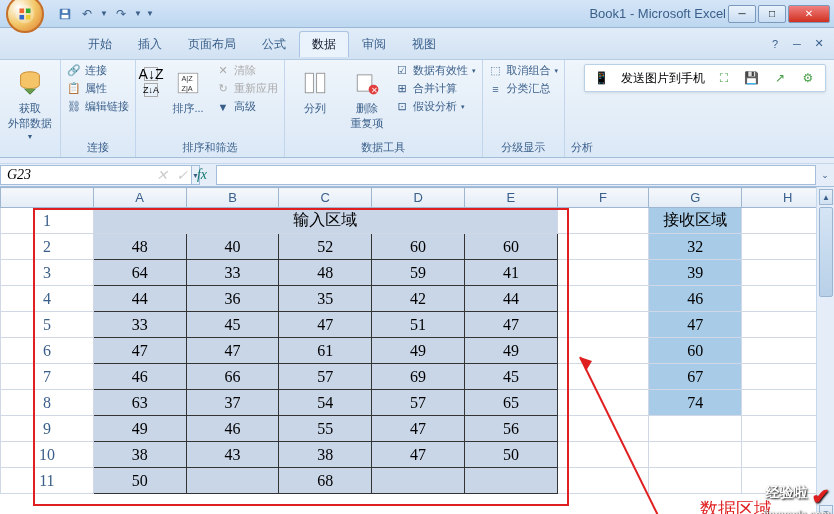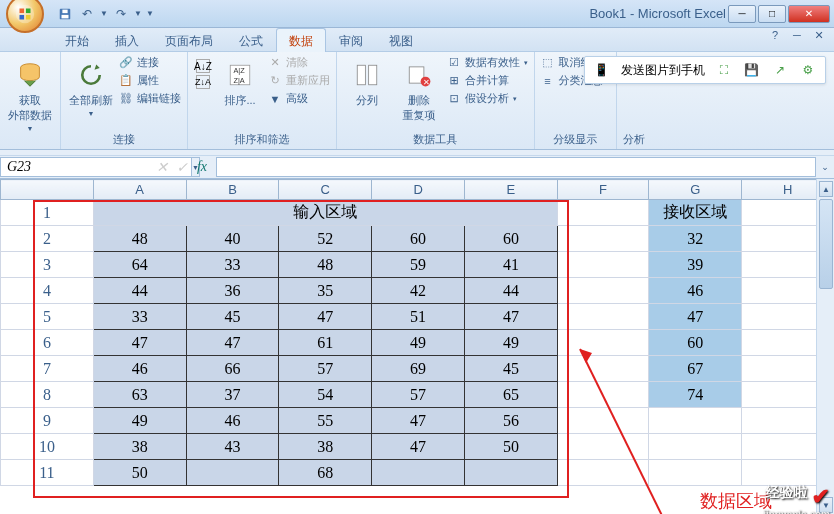--- a/index.html
+++ b/index.html
@@ -9,23 +9,23 @@
     .qat { display: flex; align-items: center; gap: 4px; padding-left: 6px; }
     .office-btn { width: 38px; height: 38px; border-radius: 50%; background: radial-gradient(circle at 30% 30%, #fff, #f2c869, #e07b2e); border: 2px solid #c5702a; margin: 2px 6px; position: relative; z-index: 5; display: flex; align-items: center; justify-content: center; }
     .office-btn svg { width: 22px; height: 22px; }
     .qat-icon { width: 18px; height: 18px; display: flex; align-items: center; justify-content: center; color: #3a5f8a; }
     .qat-dd { width: 8px; color: #3a5f8a; font-size: 8px; }
     .title-text { flex: 1; text-align: right; color: #3a5f8a; font-size: 13px; }
     .win-controls { display: flex; margin-right: 4px; }
     .win-btn { width: 28px; height: 18px; display: flex; align-items: center; justify-content: center; border: 1px solid #7a99bc; border-radius: 2px; margin-left: 2px; background: linear-gradient(#eaf2fb, #c9ddf2); font-size: 10px; }
     .win-close { background: linear-gradient(#f08080, #d03020); color: #fff; width: 42px; }
     
-    .ribbon-tabs { height: 24px; background: linear-gradient(#e1ecf8, #d2e2f3); display: flex; align-items: flex-start; padding-left: 52px; border-bottom: 1px solid #b3cce6; }
+    .ribbon-tabs { height: 32px; background: linear-gradient(#e1ecf8, #d2e2f3); display: flex; align-items: center; padding-left: 75px; border-bottom: 1px solid #b3cce6; }
     .tab { padding: 4px 12px; color: #3a5f8a; cursor: pointer; border: 1px solid transparent; border-bottom: none; }
-    .tab.active { background: #eaf3fb; border-color: #a9c5e3; border-top-left-radius: 3px; border-top-right-radius: 3px; color: #c2410c; }
+    .tab.active { background: #eaf3fb; border-color: #a9c5e3; border-top-left-radius: 3px; border-top-right-radius: 3px; color: #0f172a; }
     .ribbon-right { margin-left: auto; display: flex; align-items: center; gap: 8px; padding-right: 8px; }
     .rr-icon { width: 14px; height: 14px; display: flex; align-items: center; justify-content: center; color: #3a5f8a; font-size: 11px; }
     
     .ribbon { height: 98px; background: linear-gradient(#eff5fb, #dbe8f6); border-bottom: 1px solid #a3bedb; display: flex; position: relative; }
     .group { border-right: 1px solid #c1d6ec; padding: 3px 6px 2px; display: flex; flex-direction: column; }
     .group-body { flex: 1; display: flex; align-items: flex-start; gap: 4px; }
     .group-label { text-align: center; font-size: 11px; color: #3a5f8a; padding-top: 2px; }
     .big-btn { width: 48px; display: flex; flex-direction: column; align-items: center; justify-content: center; gap: 2px; padding: 4px 2px; text-align: center; font-size: 11px; color: #3a5f8a; }
     .big-btn .icon { width: 32px; height: 32px; display: flex; align-items: center; justify-content: center; }
     .small-items { display: flex; flex-direction: column; gap: 3px; font-size: 11px; color: #3a5f8a; }
@@ -137,30 +137,20 @@
         <span style="white-space:pre-line">获取
 外部数据</span>
         <span class="dd-arrow">▼</span>
       </div>
     </div>
     <div class="group-label"></div>
   </div>
 
   <div class="group">
     <div class="group-body">
-      <div class="big-btn">
-        <span class="icon">
-            <svg width="28" height="28" viewBox="0 0 32 32">
-              <path d="M16 6 a10 10 0 1 0 10 10" fill="none" stroke="#4a7a3a" stroke-width="3"></path>
-              <path d="M22 4 l4 4 l-6 2 z" fill="#4a7a3a"></path>
-            </svg>
-          </span>
-        <span>全部刷新</span>
-        <span class="dd-arrow">▼</span>
-      </div>
       <div class="small-items">
         <div class="small-item">
             <span class="si">🔗</span>
             <span>连接</span>
           </div>
         <div class="small-item">
             <span class="si">📋</span>
             <span>属性</span>
           </div>
         <div class="small-item">
@@ -169,21 +159,21 @@
           </div>
       </div>
     </div>
     <div class="group-label">连接</div>
   </div>
 
   <div class="group">
     <div class="group-body">
       <div style="display:flex;flex-direction:column;gap:2px;padding:4px 2px">
         <div class="small-item">
-            <span class="si" style="font-size:10px;border:1px solid #aaa;padding:3px">A↓Z</span>
+            <span class="si" style="font-size:14px;border:1px solid #aaa;padding:3px">A↓Z</span>
           </div>
         <div class="small-item">
             <span class="si" style="font-size:9px;border:1px solid #aaa;padding:1px">Z↓A</span>
           </div>
       </div>
       <div class="big-btn">
         <span class="icon">
             <svg width="26" height="26" viewBox="0 0 32 32">
               <rect x="4" y="4" width="24" height="24" fill="#fff" stroke="#999"></rect>
               <text x="8" y="14" font-size="9" fill="#333">A|Z</text>

